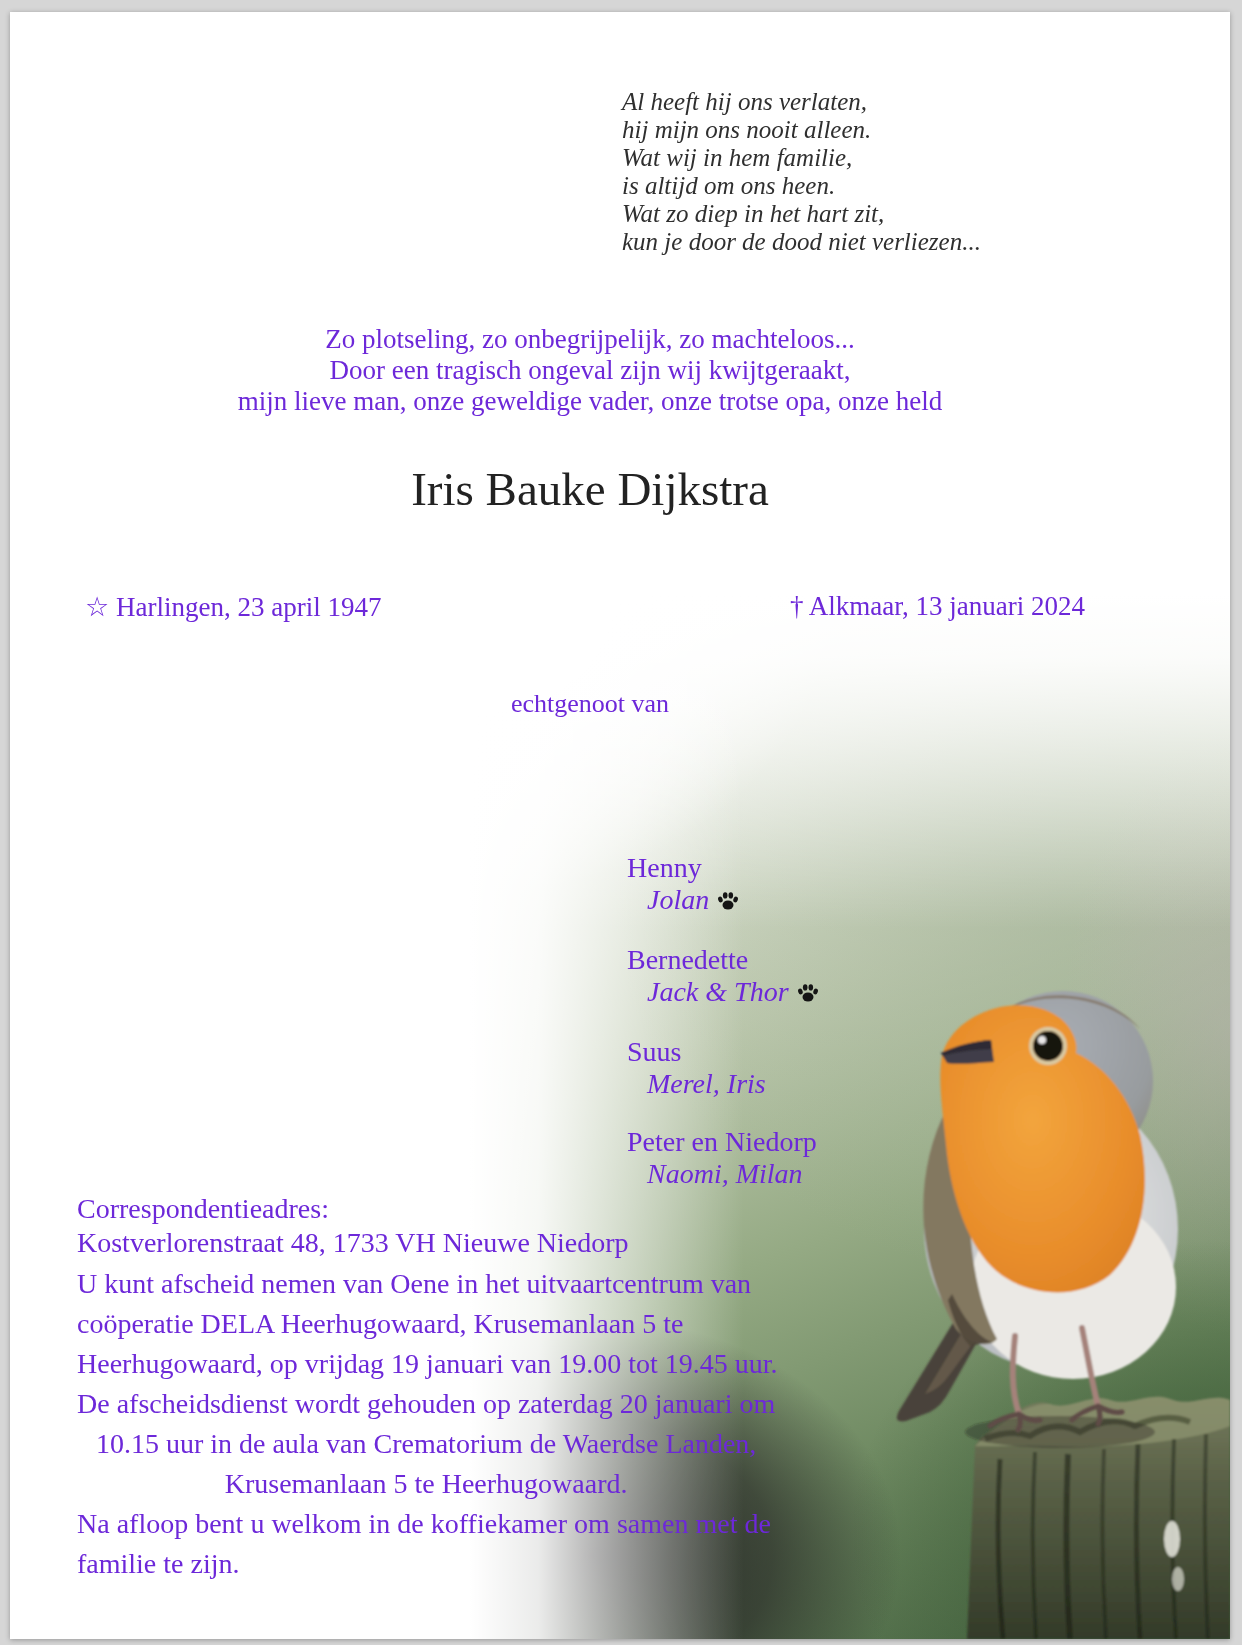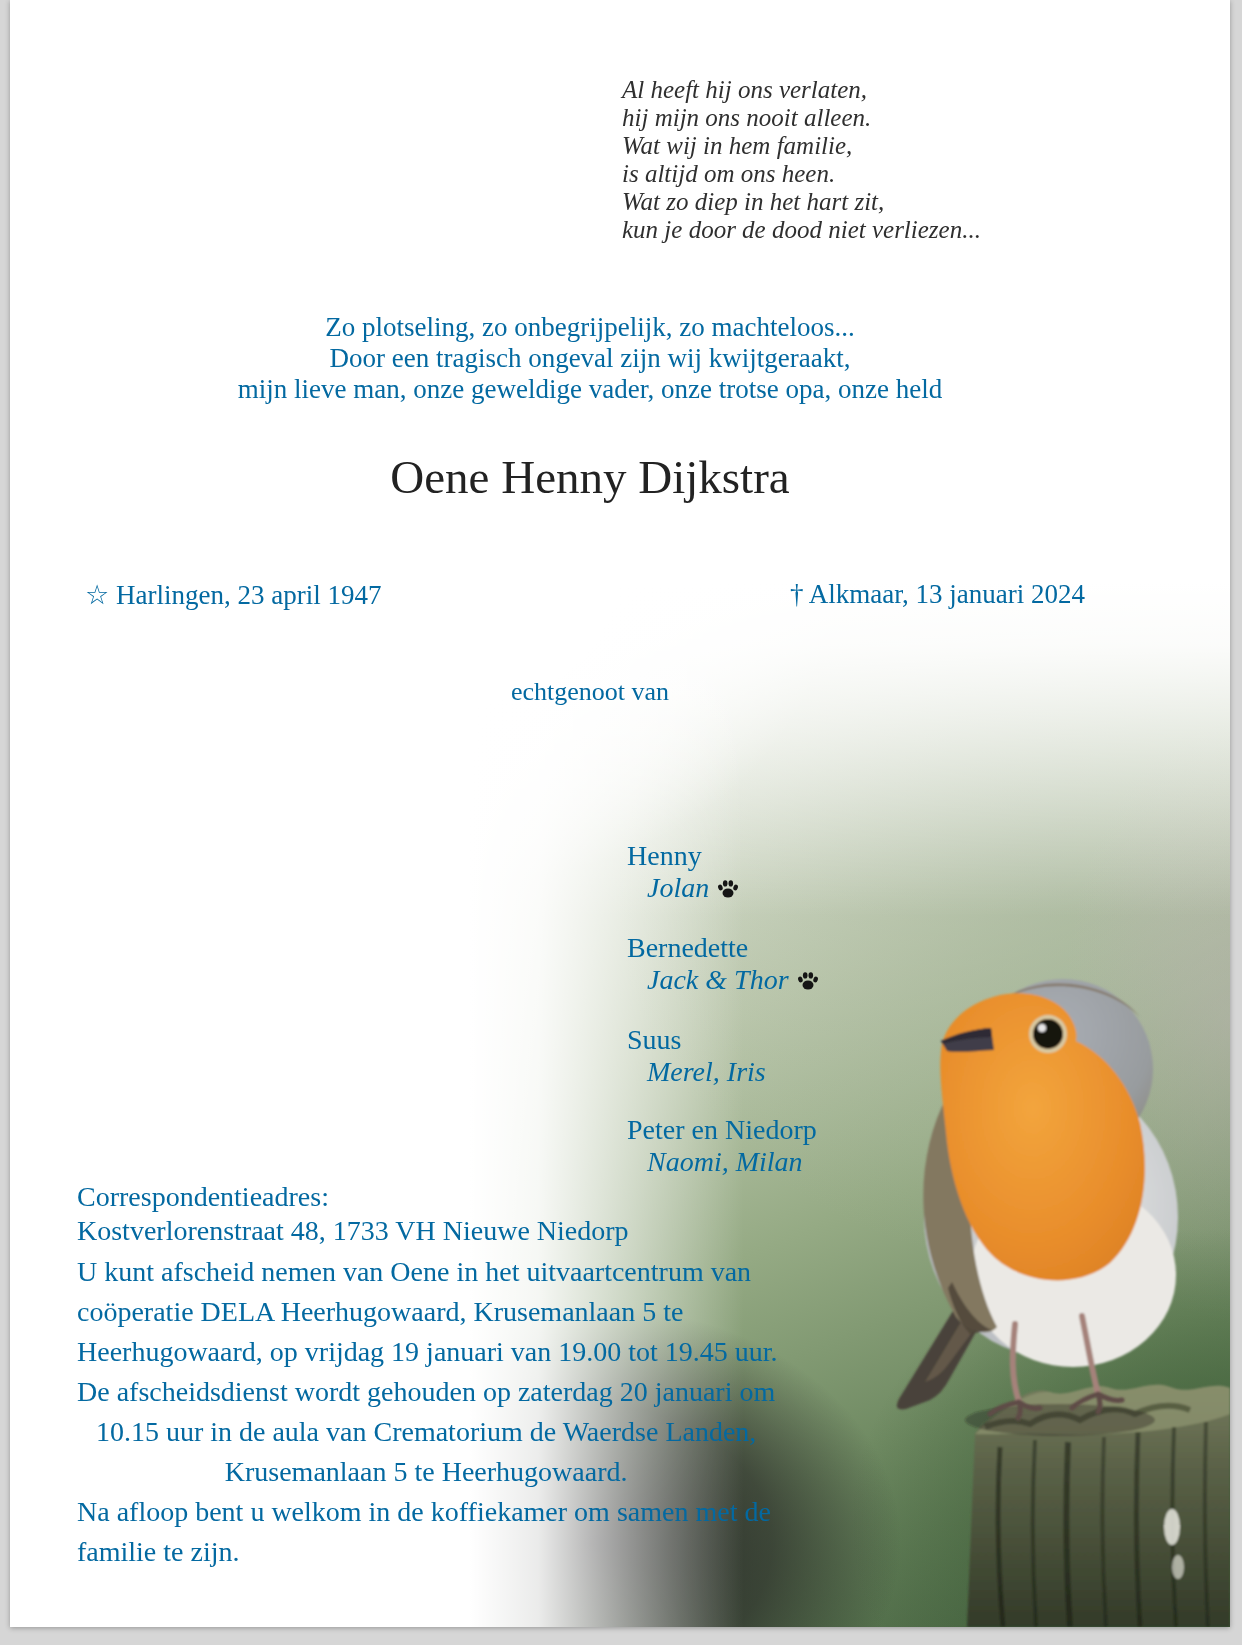--- a/index.html
+++ b/index.html
@@ -3,21 +3,21 @@
 <meta charset="utf-8">
 <style>
   html,body{margin:0;padding:0;}
   body{
     width:1242px;height:1645px;
     background:#d6d6d6;
     font-family:"Liberation Serif","DejaVu Serif",serif;
     position:relative;overflow:hidden;
   }
   .page{
-    position:absolute;left:10px;top:0;width:1220px;height:1627px;
+    position:absolute;left:10px;top:12px;width:1220px;height:1627px;
     background:#ffffff;
     box-shadow:0 1px 5px rgba(0,0,0,0.3);
   }
   
   .photo{position:absolute;right:0;bottom:0;width:760px;height:1045px;z-index:1;}
   .photo-bg{
     position:absolute;inset:0;
     background:
       radial-gradient(ellipse 430px 330px at 16% 92%, rgba(32,30,32,0.95) 0%, rgba(32,30,32,0.6) 42%, rgba(32,30,32,0) 72%),
       radial-gradient(ellipse 520px 420px at 98% 90%, rgba(54,88,48,0.9) 0%, rgba(54,88,48,0) 70%),
@@ -27,21 +27,21 @@
   }
   .photo-fade{
     position:absolute;inset:0;pointer-events:none;
     background:
       linear-gradient(to right, #ffffff 0%, rgba(255,255,255,0.9) 9%, rgba(255,255,255,0) 36%),
       linear-gradient(to bottom, #ffffff 0%, rgba(255,255,255,0.92) 6%, rgba(255,255,255,0) 32%),
       radial-gradient(ellipse 520px 430px at 0% 0%, #ffffff 28%, rgba(255,255,255,0) 70%);
   }
   .photo svg{position:absolute;inset:0;}
   
-  .txt{position:absolute;z-index:3;color:#0369a1;}
+  .txt{position:absolute;z-index:3;color:#6d28d9;}
   .poem{left:612px;top:76px;font-size:25px;line-height:28px;font-style:italic;font-weight:500;color:#2f2f2f;}
   .center-col{left:0;width:1160px;text-align:center;}
   .intro{top:312px;font-size:27px;line-height:31px;}
   .deceased-name{top:452px;font-size:47px;line-height:50px;color:#222;}
   .dates{top:579px;font-size:27px;}
   .dates-left{left:75px;}
   .dates-right{right:145px;}
   .spouse-label{top:677px;font-size:26px;}
   .spouse-name{top:711px;font-size:41px;}
   .family{left:608px;top:840px;font-size:28px;line-height:32px;}
@@ -156,21 +156,21 @@
     <div>Wat zo diep in het hart zit,</div>
     <div>kun je door de dood niet verliezen...</div>
   </div>
 
   <div class="txt center-col intro">
     <div>Zo plotseling, zo onbegrijpelijk, zo machteloos...</div>
     <div>Door een tragisch ongeval zijn wij kwijtgeraakt,</div>
     <div>mijn lieve man, onze geweldige vader, onze trotse opa, onze held</div>
   </div>
 
-  <div class="txt center-col deceased-name">Oene Henny Dijkstra</div>
+  <div class="txt center-col deceased-name">Iris Bauke Dijkstra</div>
 
   <div class="txt dates dates-left">
     <span>☆</span>
     <span>Harlingen, 23 april 1947</span>
   </div>
   <div class="txt dates dates-right">
     <span>†</span>
     <span>Alkmaar, 13 januari 2024</span>
   </div>
 

